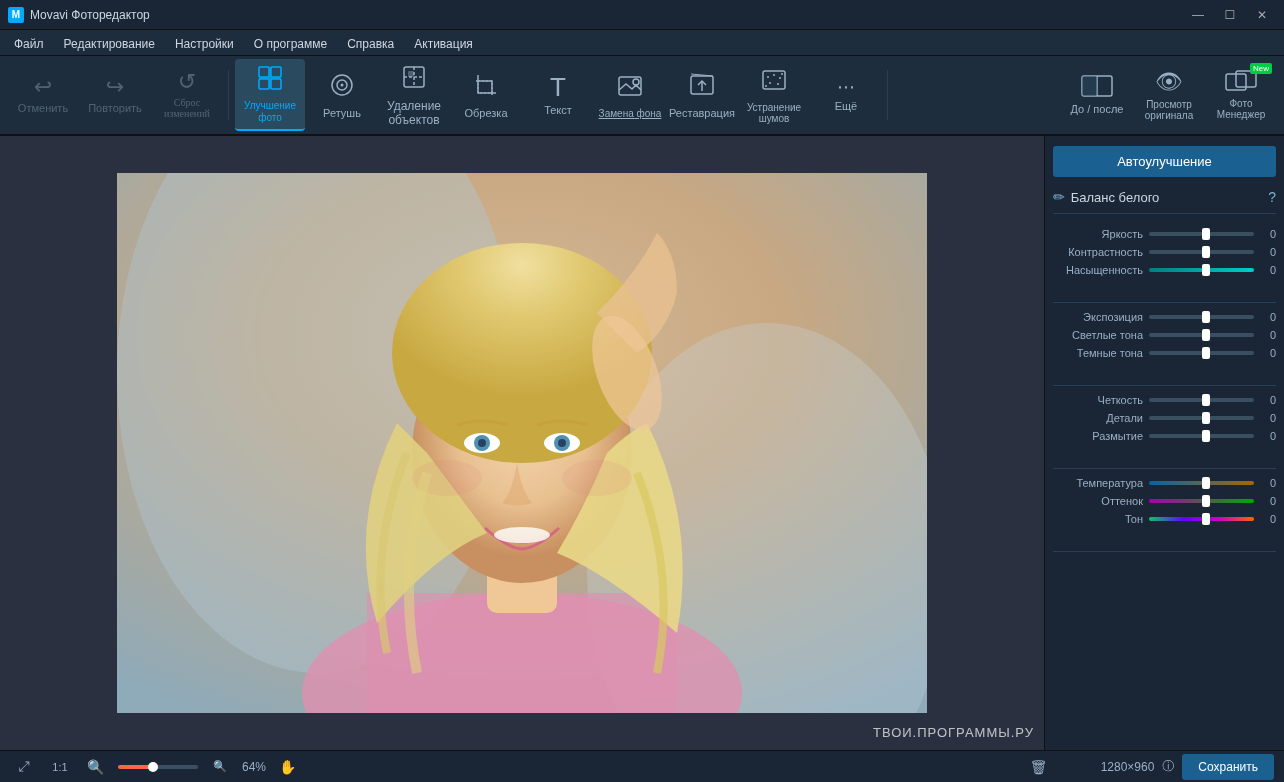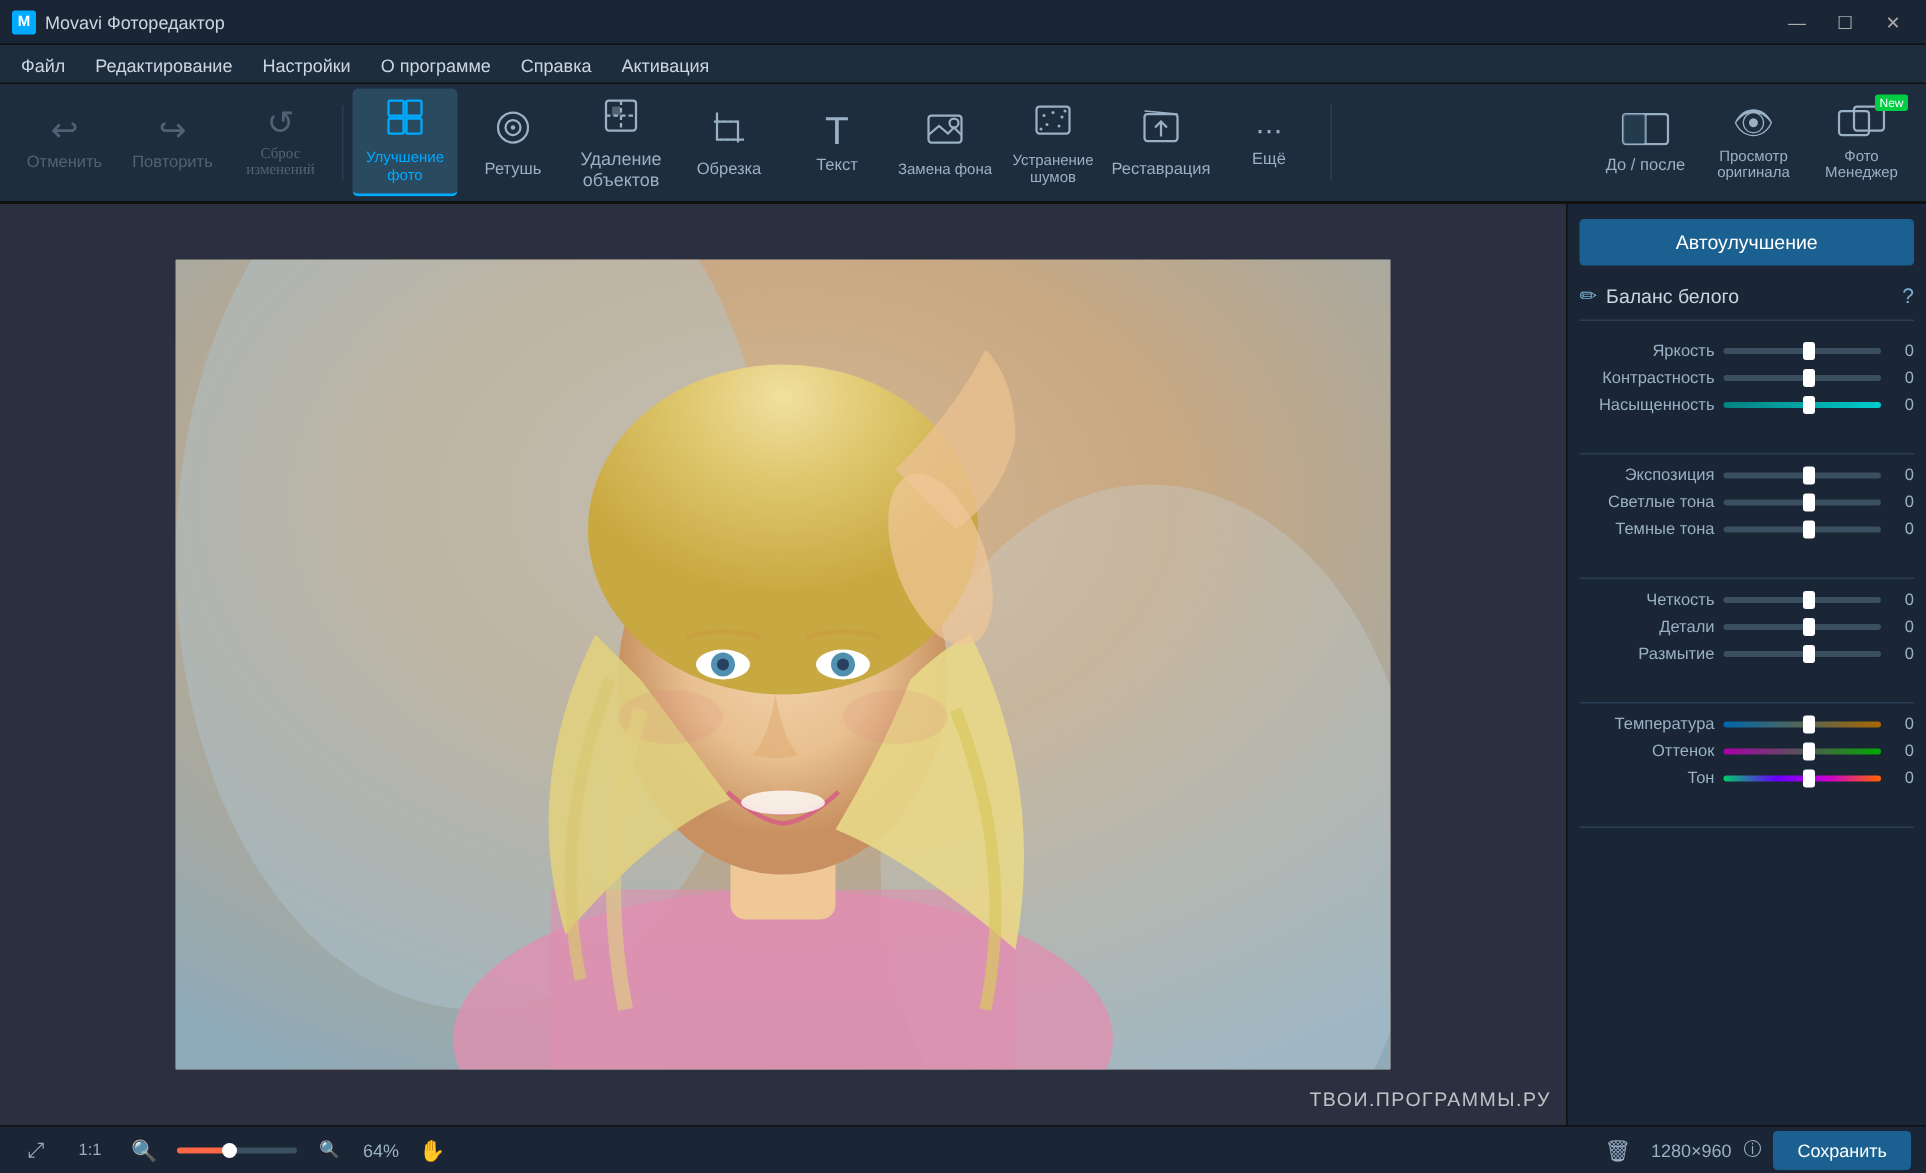--- a/index.html
+++ b/index.html
@@ -321,20 +321,21 @@
       left: 38%;
       cursor: pointer;
     }
     .status-spacer { flex: 1; }
     .status-info {
       font-size: 12px;
       color: #9ab0c4;
       display: flex;
       align-items: center;
       gap: 8px;
+      margin-left: 40px;
     }
 
     .save-btn {
       background: #1a6090;
       color: white;
       border: none;
       border-radius: 3px;
       padding: 6px 16px;
       cursor: pointer;
       font-size: 12px;
@@ -445,49 +446,49 @@
   </div>
 
   <div class="tool-btn">
     <span class="icon">
       <svg width="28" height="28" viewBox="0 0 28 28" fill="none">
         <rect x="3" y="5" width="22" height="18" rx="2" stroke="#9ab0c4" stroke-width="1.5"></rect>
         <path d="M3 18 L10 12 L16 17 L20 13 L25 18" stroke="#9ab0c4" stroke-width="1.5" fill="none"></path>
         <circle cx="20" cy="10" r="3" stroke="#9ab0c4" stroke-width="1.5"></circle>
       </svg>
     </span>
-    <span style="font-size:10px;">Замена фона</span>
+    <span style="font-size:10px;text-decoration:underline;">Замена фона</span>
+  </div>
+
+  <div class="tool-btn">
+    <span class="icon">
+      <svg width="28" height="28" viewBox="0 0 28 28" fill="none">
+        <rect x="3" y="5" width="22" height="18" rx="2" stroke="#9ab0c4" stroke-width="1.5"></rect>
+        <path d="M10 14 L14 10 L18 14" stroke="#9ab0c4" stroke-width="1.5" fill="none"></path>
+        <line x1="14" y1="10" x2="14" y2="20" stroke="#9ab0c4" stroke-width="1.5"></line>
+        <line x1="3" y1="3" x2="25" y2="5" stroke="#9ab0c4" stroke-width="1"></line>
+      </svg>
+    </span>
+    <span>Реставрация</span>
   </div>
 
   <div class="tool-btn">
     <span class="icon">
       <svg width="28" height="28" viewBox="0 0 28 28" fill="none">
         <rect x="3" y="5" width="22" height="18" rx="2" stroke="#9ab0c4" stroke-width="1.5"></rect>
         <circle cx="8" cy="11" r="1" fill="#9ab0c4"></circle>
         <circle cx="14" cy="9" r="1" fill="#9ab0c4"></circle>
         <circle cx="20" cy="12" r="1" fill="#9ab0c4"></circle>
         <circle cx="10" cy="17" r="1" fill="#9ab0c4"></circle>
         <circle cx="18" cy="18" r="1" fill="#9ab0c4"></circle>
         <circle cx="6" cy="20" r="1" fill="#9ab0c4"></circle>
         <circle cx="22" cy="8" r="1" fill="#9ab0c4"></circle>
       </svg>
     </span>
     <span style="font-size:10px;">Устранение шумов</span>
-  </div>
-
-  <div class="tool-btn">
-    <span class="icon">
-      <svg width="28" height="28" viewBox="0 0 28 28" fill="none">
-        <rect x="3" y="5" width="22" height="18" rx="2" stroke="#9ab0c4" stroke-width="1.5"></rect>
-        <path d="M10 14 L14 10 L18 14" stroke="#9ab0c4" stroke-width="1.5" fill="none"></path>
-        <line x1="14" y1="10" x2="14" y2="20" stroke="#9ab0c4" stroke-width="1.5"></line>
-        <line x1="3" y1="3" x2="25" y2="5" stroke="#9ab0c4" stroke-width="1"></line>
-      </svg>
-    </span>
-    <span>Реставрация</span>
   </div>
 
   <div class="tool-btn">
     <span class="icon" style="font-size:18px;">⋯</span>
     <span>Ещё</span>
   </div>
 
   <div class="tool-separator"></div>
   <div style="flex:1"></div>
 

